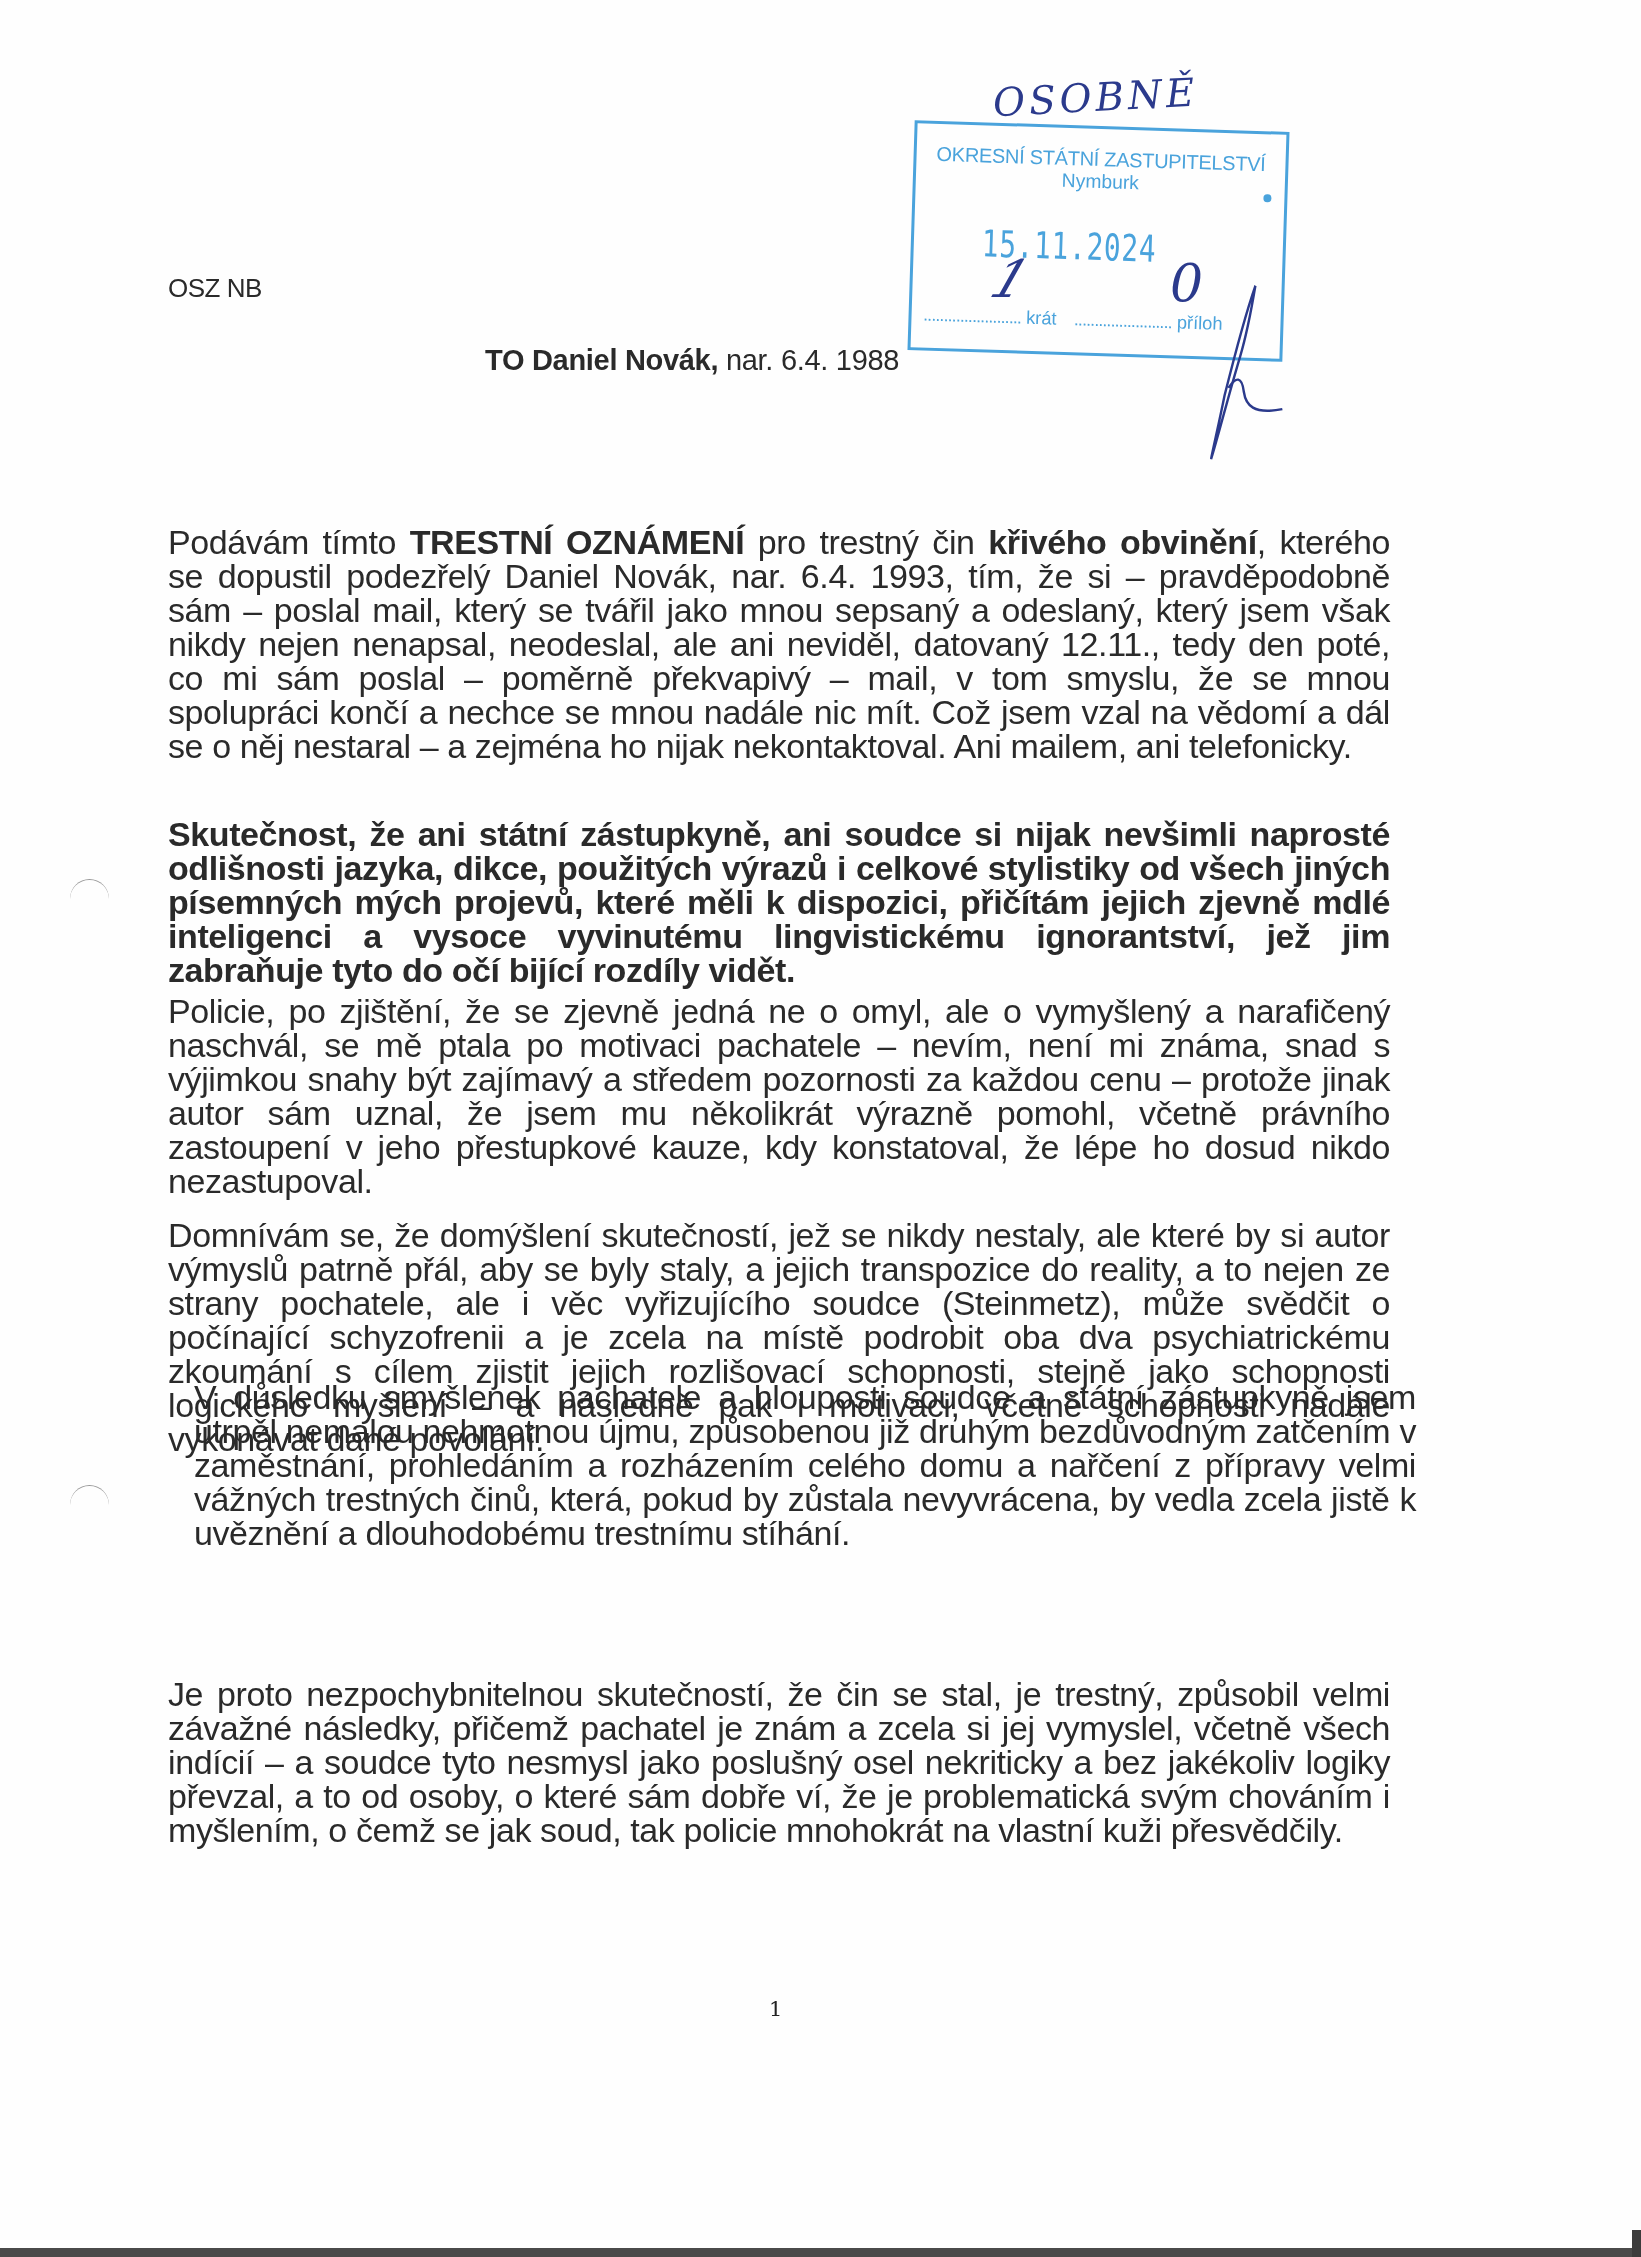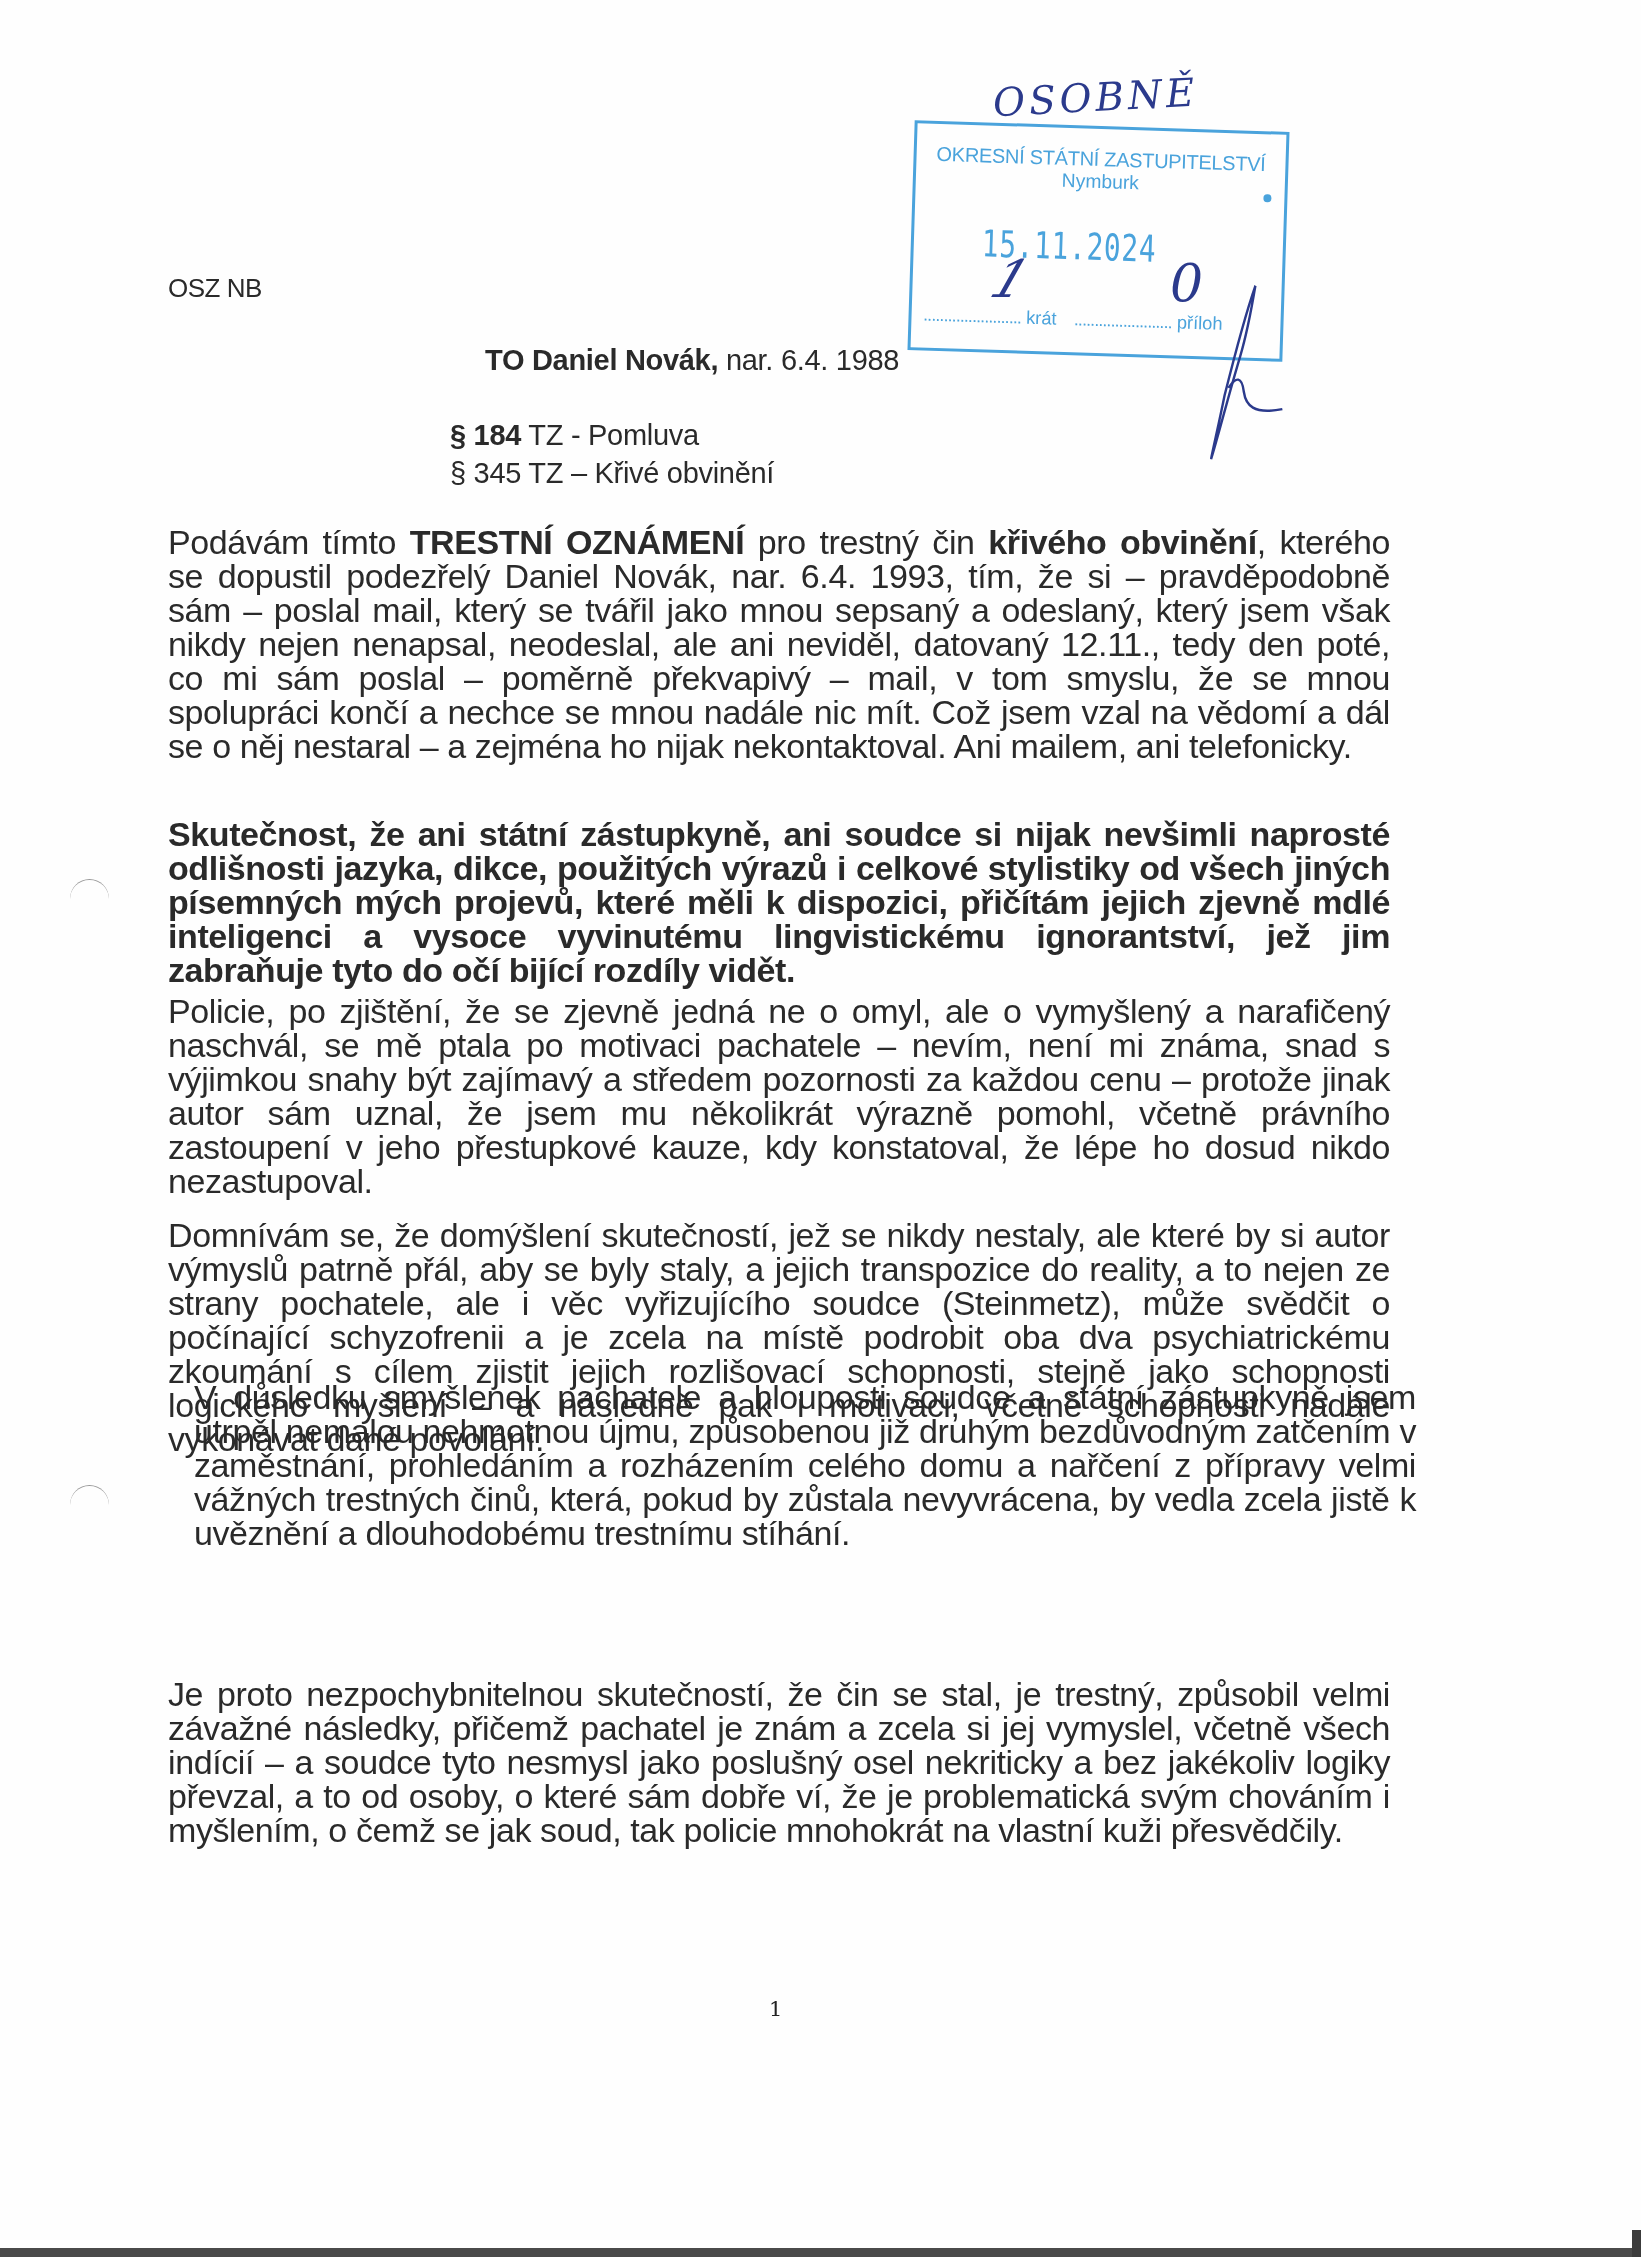--- a/index.html
+++ b/index.html
@@ -86,24 +86,20 @@
     <path d="M72 6 C60 40 50 80 40 120 C34 150 28 175 26 186 C34 160 44 120 56 80 C62 60 68 30 72 6" fill="none" stroke="#2b3a8c" stroke-width="2.5"></path>
     <path d="M44 112 C52 100 58 100 60 116 C62 130 70 140 100 134" fill="none" stroke="#2b3a8c" stroke-width="2.5"></path>
   </svg>
 
   <div class="recipient">OSZ NB</div>
 
   <div class="subject">
     <b>TO Daniel Novák,</b><span> nar. 6.4. 1988</span>
   </div>
 
-  <div class="sections">
-    <div><b>§ 184</b><span> TZ  - Pomluva</span></div>
-    <div><b></b><span>§ 345 TZ – Křivé obvinění</span></div>
-  </div>
 
   <div class="body-text" id="p1"><span>Podávám tímto </span><b>TRESTNÍ OZNÁMENÍ</b><span> pro trestný čin </span><b>křivého obvinění</b><span>, kterého se dopustil podezřelý Daniel Novák, nar. 6.4. 1993, tím, že si – pravděpodobně sám – poslal mail, který se tvářil jako mnou sepsaný a odeslaný, který jsem však nikdy nejen nenapsal, neodeslal, ale ani neviděl, datovaný 12.11., tedy den poté, co mi sám poslal – poměrně překvapivý – mail, v tom smyslu, že se mnou spolupráci končí a nechce se mnou nadále nic mít. Což jsem vzal na vědomí a dál se o něj nestaral – a zejména ho nijak nekontaktoval. Ani mailem, ani telefonicky.</span></div>
 
   <div class="body-text" id="p2">Skutečnost, že ani státní zástupkyně, ani soudce si nijak nevšimli naprosté odlišnosti jazyka, dikce, použitých výrazů i celkové stylistiky od všech jiných písemných mých projevů, které měli k dispozici, přičítám jejich zjevně mdlé inteligenci a vysoce vyvinutému lingvistickému ignorantství, jež jim zabraňuje tyto do očí bijící rozdíly vidět.</div>
   <div class="body-text" id="p3">Policie, po zjištění, že se zjevně jedná ne o omyl, ale o vymyšlený a narafičený naschvál, se mě ptala po motivaci pachatele – nevím, není mi známa, snad s výjimkou snahy být zajímavý a středem pozornosti za každou cenu – protože jinak autor sám uznal, že jsem mu několikrát výrazně pomohl, včetně právního zastoupení v jeho přestupkové kauze, kdy konstatoval, že lépe ho dosud nikdo nezastupoval.</div>
   <div class="body-text" id="p4">Domnívám se, že domýšlení skutečností, jež se nikdy nestaly, ale které by si autor výmyslů patrně přál, aby se byly staly,  a jejich transpozice do reality, a to nejen ze strany pochatele, ale i věc vyřizujícího soudce (Steinmetz), může svědčit o počínající schyzofrenii a je zcela na místě podrobit oba dva psychiatrickému zkoumání s cílem zjistit jejich rozlišovací schopnosti, stejně jako schopnosti logického myšlení – a následně pak i motivaci, včetně schopnosti nadále vykonávat dané povolání.</div>
   <div class="body-text" id="p5">V důsledku smyšlenek pachatele a hlouposti soudce a státní zástupkyně jsem utrpěl nemalou nehmotnou újmu, způsobenou již druhým bezdůvodným zatčením v zaměstnání, prohledáním a rozházením celého domu a nařčení z přípravy velmi vážných trestných činů, která, pokud by zůstala nevyvrácena, by vedla zcela jistě k uvěznění a dlouhodobému trestnímu stíhání.</div>
   <div class="body-text" id="p6">Je proto nezpochybnitelnou skutečností, že čin se stal, je trestný, způsobil velmi závažné následky, přičemž pachatel je znám a zcela si jej vymyslel, včetně všech indícií – a soudce tyto nesmysl jako poslušný osel nekriticky a bez jakékoliv logiky převzal, a to od osoby, o které sám dobře ví, že je problematická svým chováním i myšlením, o čemž se jak soud, tak policie mnohokrát na vlastní kuži přesvědčily.</div>
 
   <div class="page-number">1</div>

